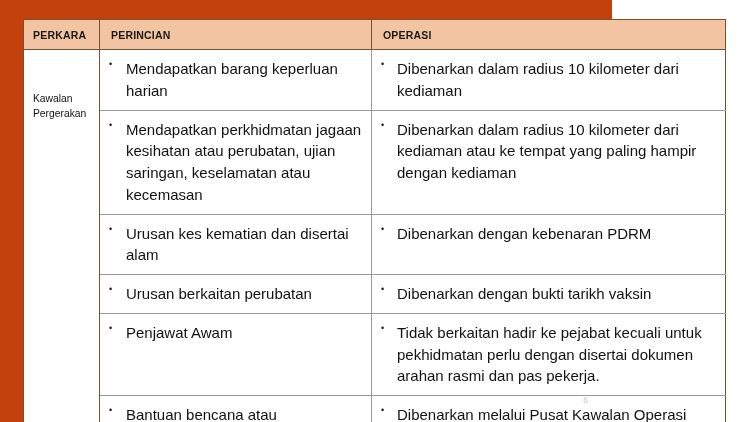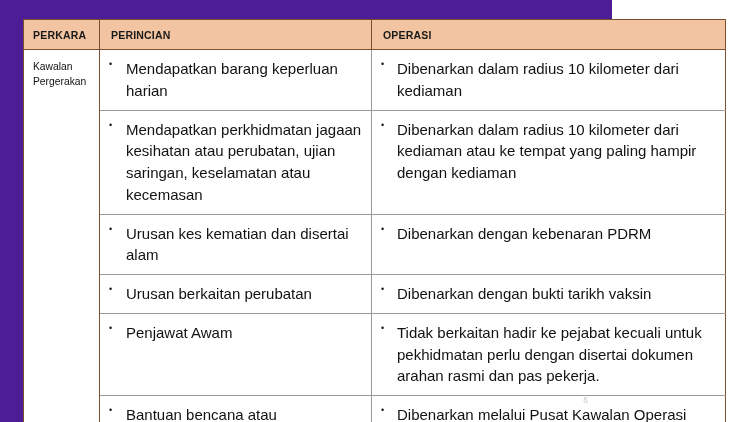--- a/index.html
+++ b/index.html
@@ -14,21 +14,21 @@
     overflow: hidden;
     position: relative;
   }
 
   .slide {
     position: absolute;
     left: 0;
     top: 0;
     width: 612px;
     height: 422px;
-    background: #4c1d95;
+    background: #c2410c;
   }
 
   .table-wrap {
     position: absolute;
     left: 23px;
     top: 19px;
     width: 702px;
   }
 
   table.main-table {
@@ -84,20 +84,21 @@
 
   tbody tr:last-child td {
     border-bottom: 1px solid #7b4f31;
   }
 
   .perkara-label {
     display: block;
     font-size: 10.3px;
     line-height: 1.5;
     color: #121212;
+    margin-top: 32px;
   }
 
   .bullet-line {
     display: flex;
     align-items: flex-start;
     gap: 0;
   }
   .bullet-dot {
     flex: 0 0 auto;
     width: 16px;

